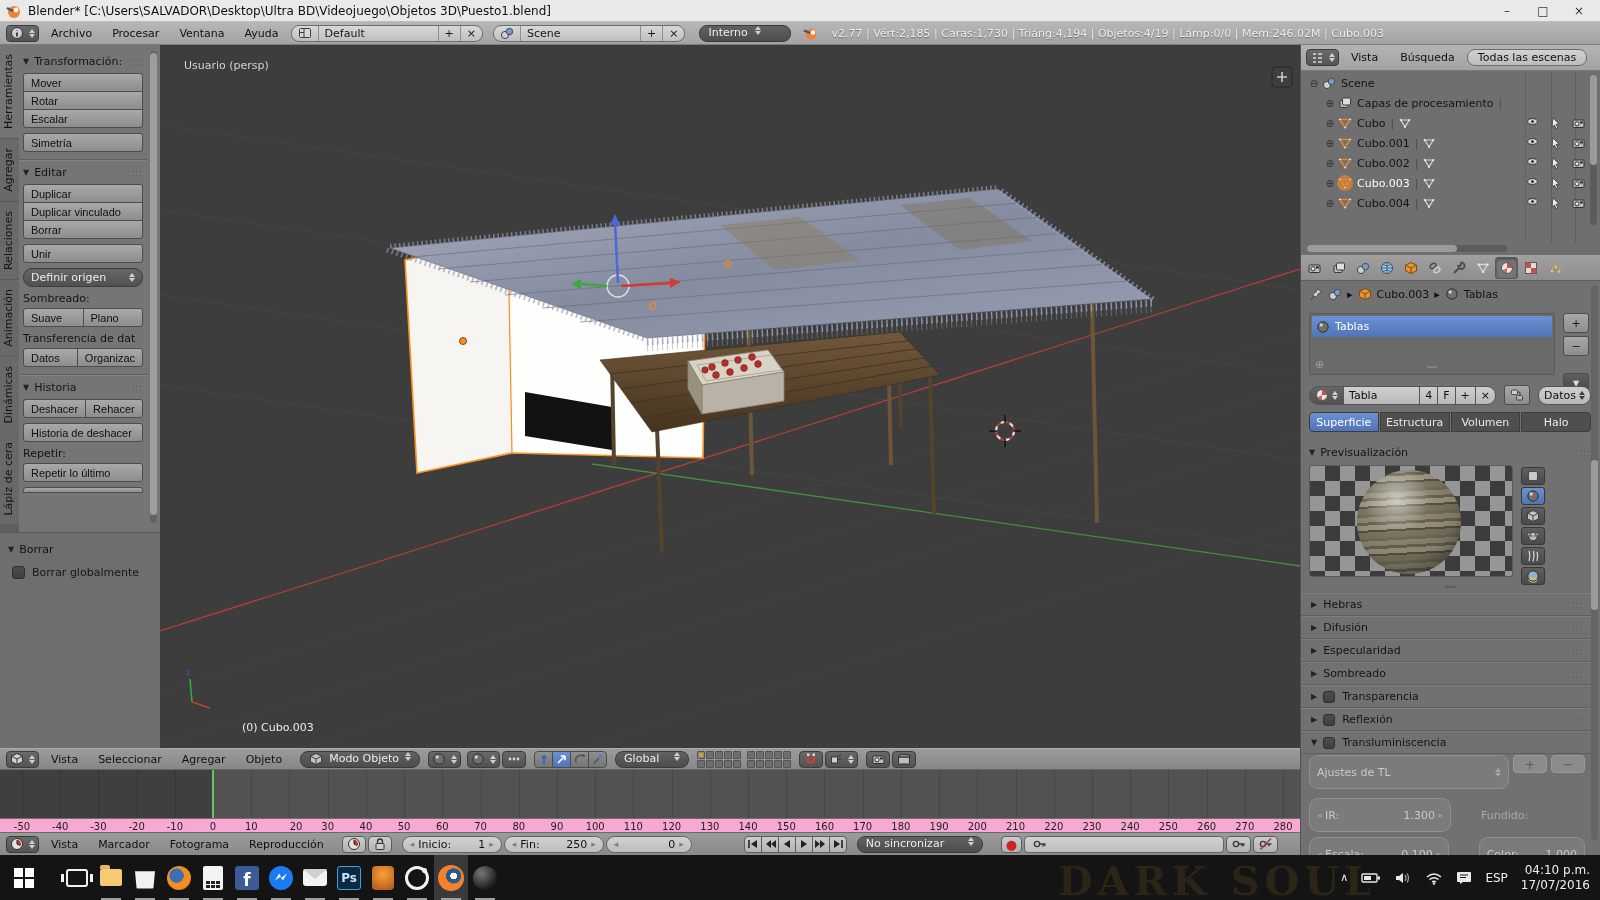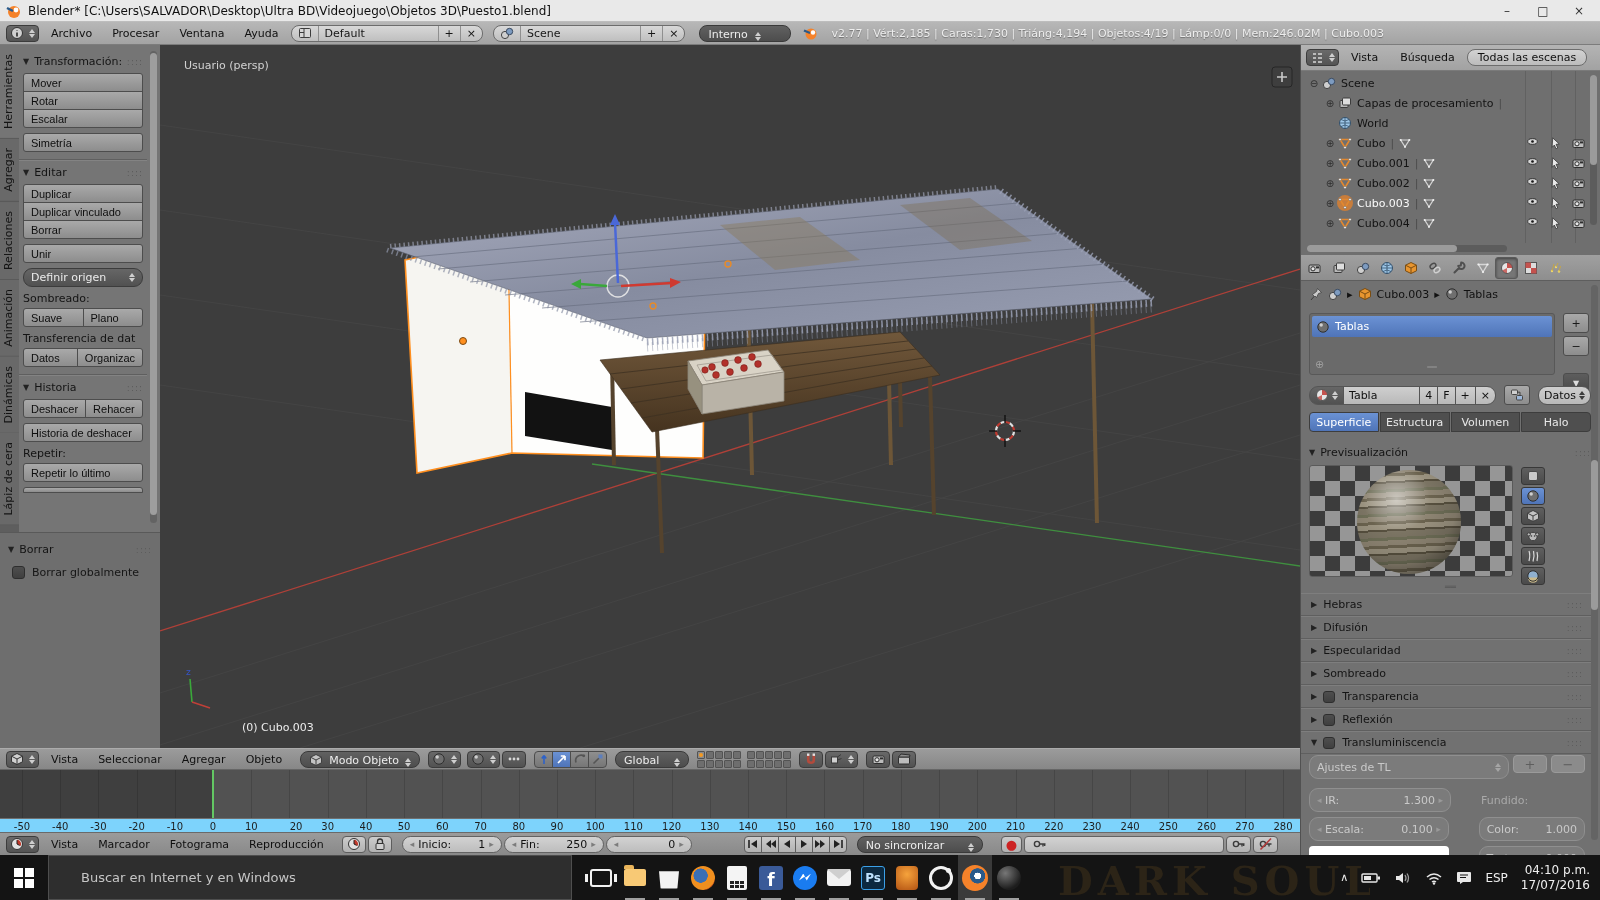--- a/index.html
+++ b/index.html
@@ -7,21 +7,21 @@
 body{position:relative;font-family:"DejaVu Sans",sans-serif;font-size:11px;background:#3d3d3d;color:#161616}
 svg{display:block}
 
 #titlebar{position:absolute;left:0;top:0;width:1600px;height:22px;background:#e9e9e9;border-bottom:1px solid #bdbdbd;display:flex;align-items:center;padding:0 6px;gap:6px}
 #titlebar .ttl{font-size:12px;color:#101010;flex:1;white-space:nowrap;overflow:hidden}
 .winbtn{width:30px;height:20px;display:flex;align-items:center;justify-content:center;color:#333;font-size:12px}
 
 #infobar{position:absolute;left:0;top:22px;width:1600px;height:23px;background:linear-gradient(#b7b7b7,#a3a3a3);border-bottom:1px solid #7c7c7c;display:flex;align-items:center;padding:0 6px;gap:2px}
 .menu-item{padding:0 10px;color:#101010;cursor:default}
 .ebtn{height:17px;border-radius:4px;background:linear-gradient(#6a6a6a,#545454);border:1px solid #3c3c3c;display:flex;align-items:center;padding:0 3px;gap:2px}
-.capsule{height:17px;border-radius:8px;border:1px solid #6d6d6d;background:linear-gradient(#d8d8d8,#bfbfbf);display:flex;align-items:flex-end;overflow:hidden}
+.capsule{height:17px;border-radius:8px;border:1px solid #6d6d6d;background:linear-gradient(#d8d8d8,#bfbfbf);display:flex;align-items:flex-start;overflow:hidden}
 .capsule .seg{height:100%;display:flex;align-items:center;padding:0 6px;border-left:1px solid #8f8f8f}
 .capsule .seg:first-child{border-left:none}
 .capsule.dark{background:linear-gradient(#616161,#4d4d4d);color:#ececec;border-color:#3a3a3a;padding:0 8px;gap:4px}
 .ud{display:inline-flex;flex-direction:column;justify-content:center;gap:1px;margin-left:3px}
 .ud i{display:block;width:0;height:0;border-left:3px solid transparent;border-right:3px solid transparent}
 .ud .u{border-bottom:4px solid #cfcfcf}.ud .d{border-top:4px solid #cfcfcf}
 .capsule:not(.dark) .ud .u,.ebtn.light .ud .u{border-bottom-color:#3c3c3c}
 .capsule:not(.dark) .ud .d,.ebtn.light .ud .d{border-top-color:#3c3c3c}
 #stats{color:#ededed;margin-left:10px;white-space:nowrap;text-shadow:0 1px 1px rgba(0,0,0,.35)}
 
@@ -100,21 +100,21 @@
 #psphere::after{content:"";position:absolute;inset:0;border-radius:50%;background:radial-gradient(circle at 38% 28%,rgba(255,255,255,.55),rgba(255,255,255,0) 34%,rgba(0,0,0,.12) 62%,rgba(0,0,0,.62) 96%)}
 #prevbtns{position:absolute;left:220px;top:212px;width:24px;display:flex;flex-direction:column;gap:2px}
 .pvb{height:18px;border-radius:3px;background:linear-gradient(#5f5f5f,#4a4a4a);border:1px solid #383838;display:flex;align-items:center;justify-content:center}
 .pvb.active{background:linear-gradient(#6b92d4,#4f74b8)}
 #pgrip{position:absolute;left:50%;top:327px;transform:translateX(-50%);color:#565656;font-size:9px}
 #plist{position:absolute;left:0;top:338px;width:292px}
 .prow{height:23px;display:flex;align-items:center;padding:0 10px;border-top:1px solid #7e7e7e;border-bottom:1px solid #5f5f5f;color:#141414}
 .prow .tri{font-size:8px;margin-right:6px;color:#222}
 .prow .cbx{width:12px;height:12px;margin-right:7px}
 .tlwrap{position:absolute;left:0;top:500px;width:292px;color:#a9a9a9}
-.dfield{height:24px;border-radius:9px;background:#7b7b7b;border:1px solid #8f8f8f;color:#c9c9c9;display:flex;align-items:center;padding:0 7px}
+.dfield{height:34px;border-radius:9px;background:#7b7b7b;border:1px solid #8f8f8f;color:#c9c9c9;display:flex;align-items:center;padding:0 7px}
 .dfield .num{margin-left:auto}
 .dfield .sl{color:#9a9a9a;font-size:9px}
 .dbtn{width:34px;height:18px;border-radius:4px;background:#8b8b8b;border:1px solid #9a9a9a;color:#5e5e5e;display:flex;align-items:center;justify-content:center;font-size:13px}
 #props-vscroll{position:absolute;right:2px;top:30px;width:7px;height:555px;background:#646464;border-radius:4px}
 #props-vscroll i{display:block;width:7px;height:150px;margin-top:175px;background:#9b9b9b;border-radius:4px}
 
 #vph{position:absolute;left:0;top:748px;width:1300px;height:22px;background:linear-gradient(#9b9b9b,#878787);border-top:1px solid #ababab;border-bottom:1px solid #666;display:flex;align-items:center;padding:0 6px;gap:2px}
 .iconbtn{height:17px;min-width:24px;border-radius:4px;background:linear-gradient(#686868,#525252);border:1px solid #3c3c3c;display:flex;align-items:center;justify-content:center;padding:0 3px;gap:2px}
 .manip{width:19px;height:17px;border-radius:0;background:linear-gradient(#8f8f8f,#767676);border:1px solid #4c4c4c;margin-left:-1px;display:flex;align-items:center;justify-content:center}
 .manip.first{border-radius:4px 0 0 4px;margin-left:0}
@@ -123,21 +123,21 @@
 #layers{display:flex;gap:6px;margin:0 6px}
 .lgrid{display:grid;grid-template-columns:repeat(5,8px);grid-auto-rows:8px;gap:1px}
 .lcell{background:#6e6e6e;border:1px solid #535353;border-radius:1px;position:relative}
 .lcell.on{background:#8a8a8a}
 .lcell.on::after{content:"";position:absolute;left:1px;top:1px;width:4px;height:4px;border-radius:50%;background:#f59a22}
 
 #tlcanvas{position:absolute;left:0;top:770px;width:1300px;height:62px;background:#525252;overflow:hidden}
 #tl-dark{position:absolute;left:0;top:0;width:213px;height:48px;background:#3f3f3f}
 .tgrid{position:absolute;top:0;height:48px;width:1px;background:rgba(0,0,0,.14)}
 #playhead{position:absolute;left:212px;top:0;width:2px;height:48px;background:#63c763}
-#ruler{position:absolute;left:0;bottom:0;width:1524px;height:14px;background:#7dd3fc;border-top:1px solid #6f6f6f}
+#ruler{position:absolute;left:0;bottom:0;width:1524px;height:14px;background:#f9a8d4;border-top:1px solid #6f6f6f}
 .rlabel{position:absolute;bottom:0;transform:translateX(-50%);font-size:10px;color:#1d1d1d}
 #tlh{position:absolute;left:0;top:832px;width:1300px;height:23px;background:linear-gradient(#9b9b9b,#898989);border-top:1px solid #6a6a6a;display:flex;align-items:center;padding:0 6px;gap:2px}
 .tfield{height:17px;border-radius:9px;background:linear-gradient(#d2d2d2,#bdbdbd);border:1px solid #636363;display:flex;align-items:center;padding:0 7px;gap:4px;color:#111}
 .tfield .num{margin-left:auto}
 .tfield .sl{color:#7c7c7c;font-size:9px}
 .pbtn{width:18px;height:17px;background:linear-gradient(#cccccc,#b2b2b2);border:1px solid #5d5d5d;margin-left:-1px;display:flex;align-items:center;justify-content:center}
 .pbtn.first{border-radius:4px 0 0 4px;margin-left:0}
 .pbtn.last{border-radius:0 4px 4px 0}
 .lightbtn{height:17px;border-radius:4px;background:linear-gradient(#cccccc,#b2b2b2);border:1px solid #5d5d5d;display:flex;align-items:center;justify-content:center;padding:0 4px}
 
@@ -503,30 +503,20 @@
       <div class="orow" style="padding-left: 22px;">
         <span class="exp">⊕</span>
         <span class="icwrap">
           <svg width="14" height="14" viewBox="0 0 14 14">
             <rect x="2" y="4.5" width="8" height="7" rx="1" fill="#b9b9b9" stroke="#3c3c3c"></rect>
             <rect x="4.5" y="2" width="8" height="7" rx="1" fill="#dedede" stroke="#3c3c3c"></rect>
           </svg>
         </span>
         <span class="nm">Capas de procesamiento</span>
         <span class="pipe">|</span>
-      </div>
-      <div class="orow" style="padding-left: 22px;">
-        <span class="exp"></span>
-        <span class="icwrap">
-          <svg width="14" height="14" viewBox="0 0 14 14">
-            <circle cx="7" cy="7" r="5.5" fill="#9ec7e8" stroke="#33506b"></circle>
-            <path d="M1.5 7 H12.5 M7 1.5 V12.5 M3 3.5 Q7 6.5 11 3.5 M3 10.5 Q7 7.5 11 10.5" stroke="#33506b" fill="none" stroke-width=".8"></path>
-          </svg>
-        </span>
-        <span class="nm">World</span>
       </div>
       <div class="orow" style="padding-left: 22px;">
         <span class="exp">⊕</span>
         <span class="icwrap">
           <svg width="14" height="14" viewBox="0 0 14 14">
             <path d="M2 3.5 H12 L7 11.5 Z" fill="none" stroke="#e2882f" stroke-width="1.6"></path>
             <circle cx="2" cy="3.5" r="1.3" fill="#f0f0f0" stroke="#555" stroke-width=".5"></circle>
             <circle cx="12" cy="3.5" r="1.3" fill="#f0f0f0" stroke="#555" stroke-width=".5"></circle>
             <circle cx="7" cy="11.5" r="1.3" fill="#f0f0f0" stroke="#555" stroke-width=".5"></circle>
           </svg>
@@ -1404,21 +1394,20 @@
 <div id="taskbar">
   <div id="wm">DARK SOULS</div>
   <div id="startbtn">
       <svg width="20" height="20">
         <rect x="0" y="0" width="9" height="9" fill="#fff"></rect>
         <rect x="11" y="0" width="9" height="9" fill="#fff"></rect>
         <rect x="0" y="11" width="9" height="9" fill="#fff"></rect>
         <rect x="11" y="11" width="9" height="9" fill="#fff"></rect>
       </svg>
     </div>
-  <div id="searchbox">Buscar en Internet y en Windows</div>
   <div id="tbicons">
       <div class="tb-slot">
         <div class="tbi i-tv"></div>
       </div>
       <div class="tb-slot">
         <div class="tbi i-folder"></div>
         <span class="run"></span>
       </div>
       <div class="tb-slot">
         <div class="tbi i-store"></div>

